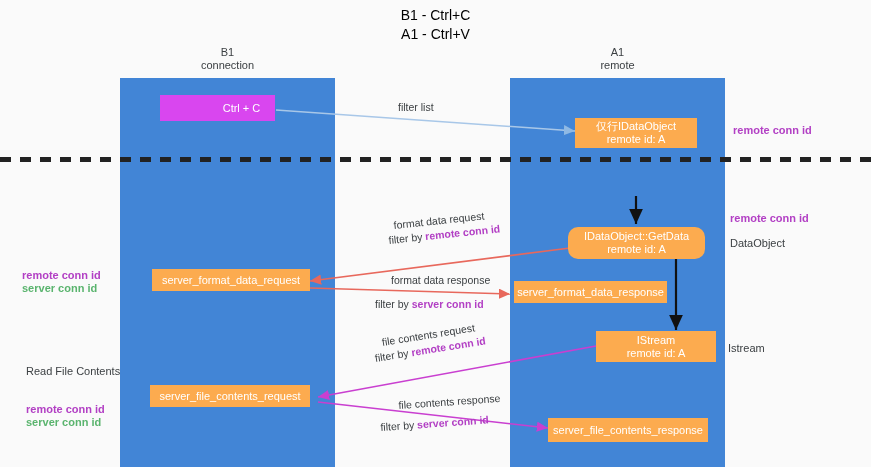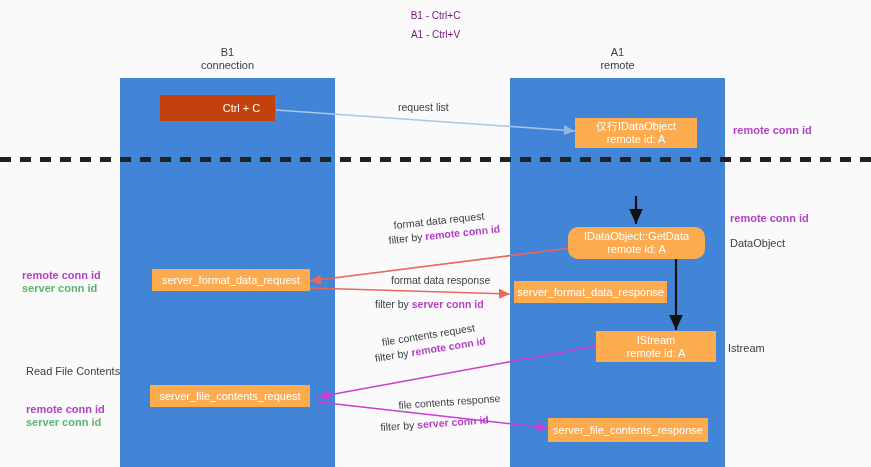--- a/index.html
+++ b/index.html
@@ -5,25 +5,25 @@
   html,body{margin:0;padding:0;background:#fafafa;}
   body{width:871px;height:467px;position:relative;overflow:hidden;
        font-family:"Liberation Sans","DejaVu Sans",sans-serif;color:#3c4043;}
   .stage{position:absolute;inset:0;}
   .lane{position:absolute;background:#4285d6;}
   .lane-b1{left:120px;top:78px;width:215px;height:389px;}
   .lane-a1{left:510px;top:78px;width:215px;height:389px;}
   .col-head{position:absolute;text-align:center;font-size:11px;line-height:13px;color:#3c4043;}
   .col-head .sub{display:block;}
   .title{position:absolute;left:0;top:6px;width:871px;text-align:center;
-         font-size:10px;line-height:19px;color:#701a75;}
+         font-size:14px;line-height:19px;color:#000000;}
   .box{position:absolute;box-sizing:border-box;display:flex;flex-direction:column;
        align-items:center;justify-content:center;color:#fff;font-size:11px;line-height:13px;
        text-align:center;}
-  .green{background:#c2410c;padding-left:48px;}
+  .green{background:#d946ef;padding-left:48px;}
   .orange{background:#fcab4f;}
   .lbl{position:absolute;font-size:11px;line-height:14px;white-space:nowrap;}
   .purple{color:#b23fc4;font-weight:bold;}
   .green-t{color:#5ab46e;font-weight:bold;}
   .plain{color:#3c4043;}
   .ann{position:absolute;font-size:10.5px;line-height:13px;white-space:nowrap;color:#3c4043;}
   .dashes{position:absolute;left:0;top:157px;width:871px;height:5px;
      background-image:repeating-linear-gradient(to right,#222 0 11px,transparent 11px 20px);}
   svg.arrows{position:absolute;inset:0;width:871px;height:467px;overflow:visible;}
 </style>
@@ -104,21 +104,21 @@
   </div>
 
   <div class="box orange" style="left:514px;top:281px;width:153px;height:22px;">
     <span>server_format_data_response</span>
   </div>
 
   <div class="box orange" style="left:548px;top:418px;width:160px;height:24px;">
     <span>server_file_contents_response</span>
   </div>
 
-  <div class="ann" style="left:398px;top:101px;">request list</div>
+  <div class="ann" style="left:398px;top:101px;">filter list</div>
 
   <div class="ann" style="left:393px;top:219px;transform:rotate(-6deg);transform-origin:left top;">format data request</div>
   <div class="ann" style="left:388px;top:234px;transform:rotate(-6deg);transform-origin:left top;">
     <span>filter by</span>
     <span class="purple">remote conn id</span>
   </div>
 
   <div class="ann" style="left:391px;top:274px;">format data response</div>
   <div class="ann" style="left:375px;top:298px;">
     <span>filter by</span>

